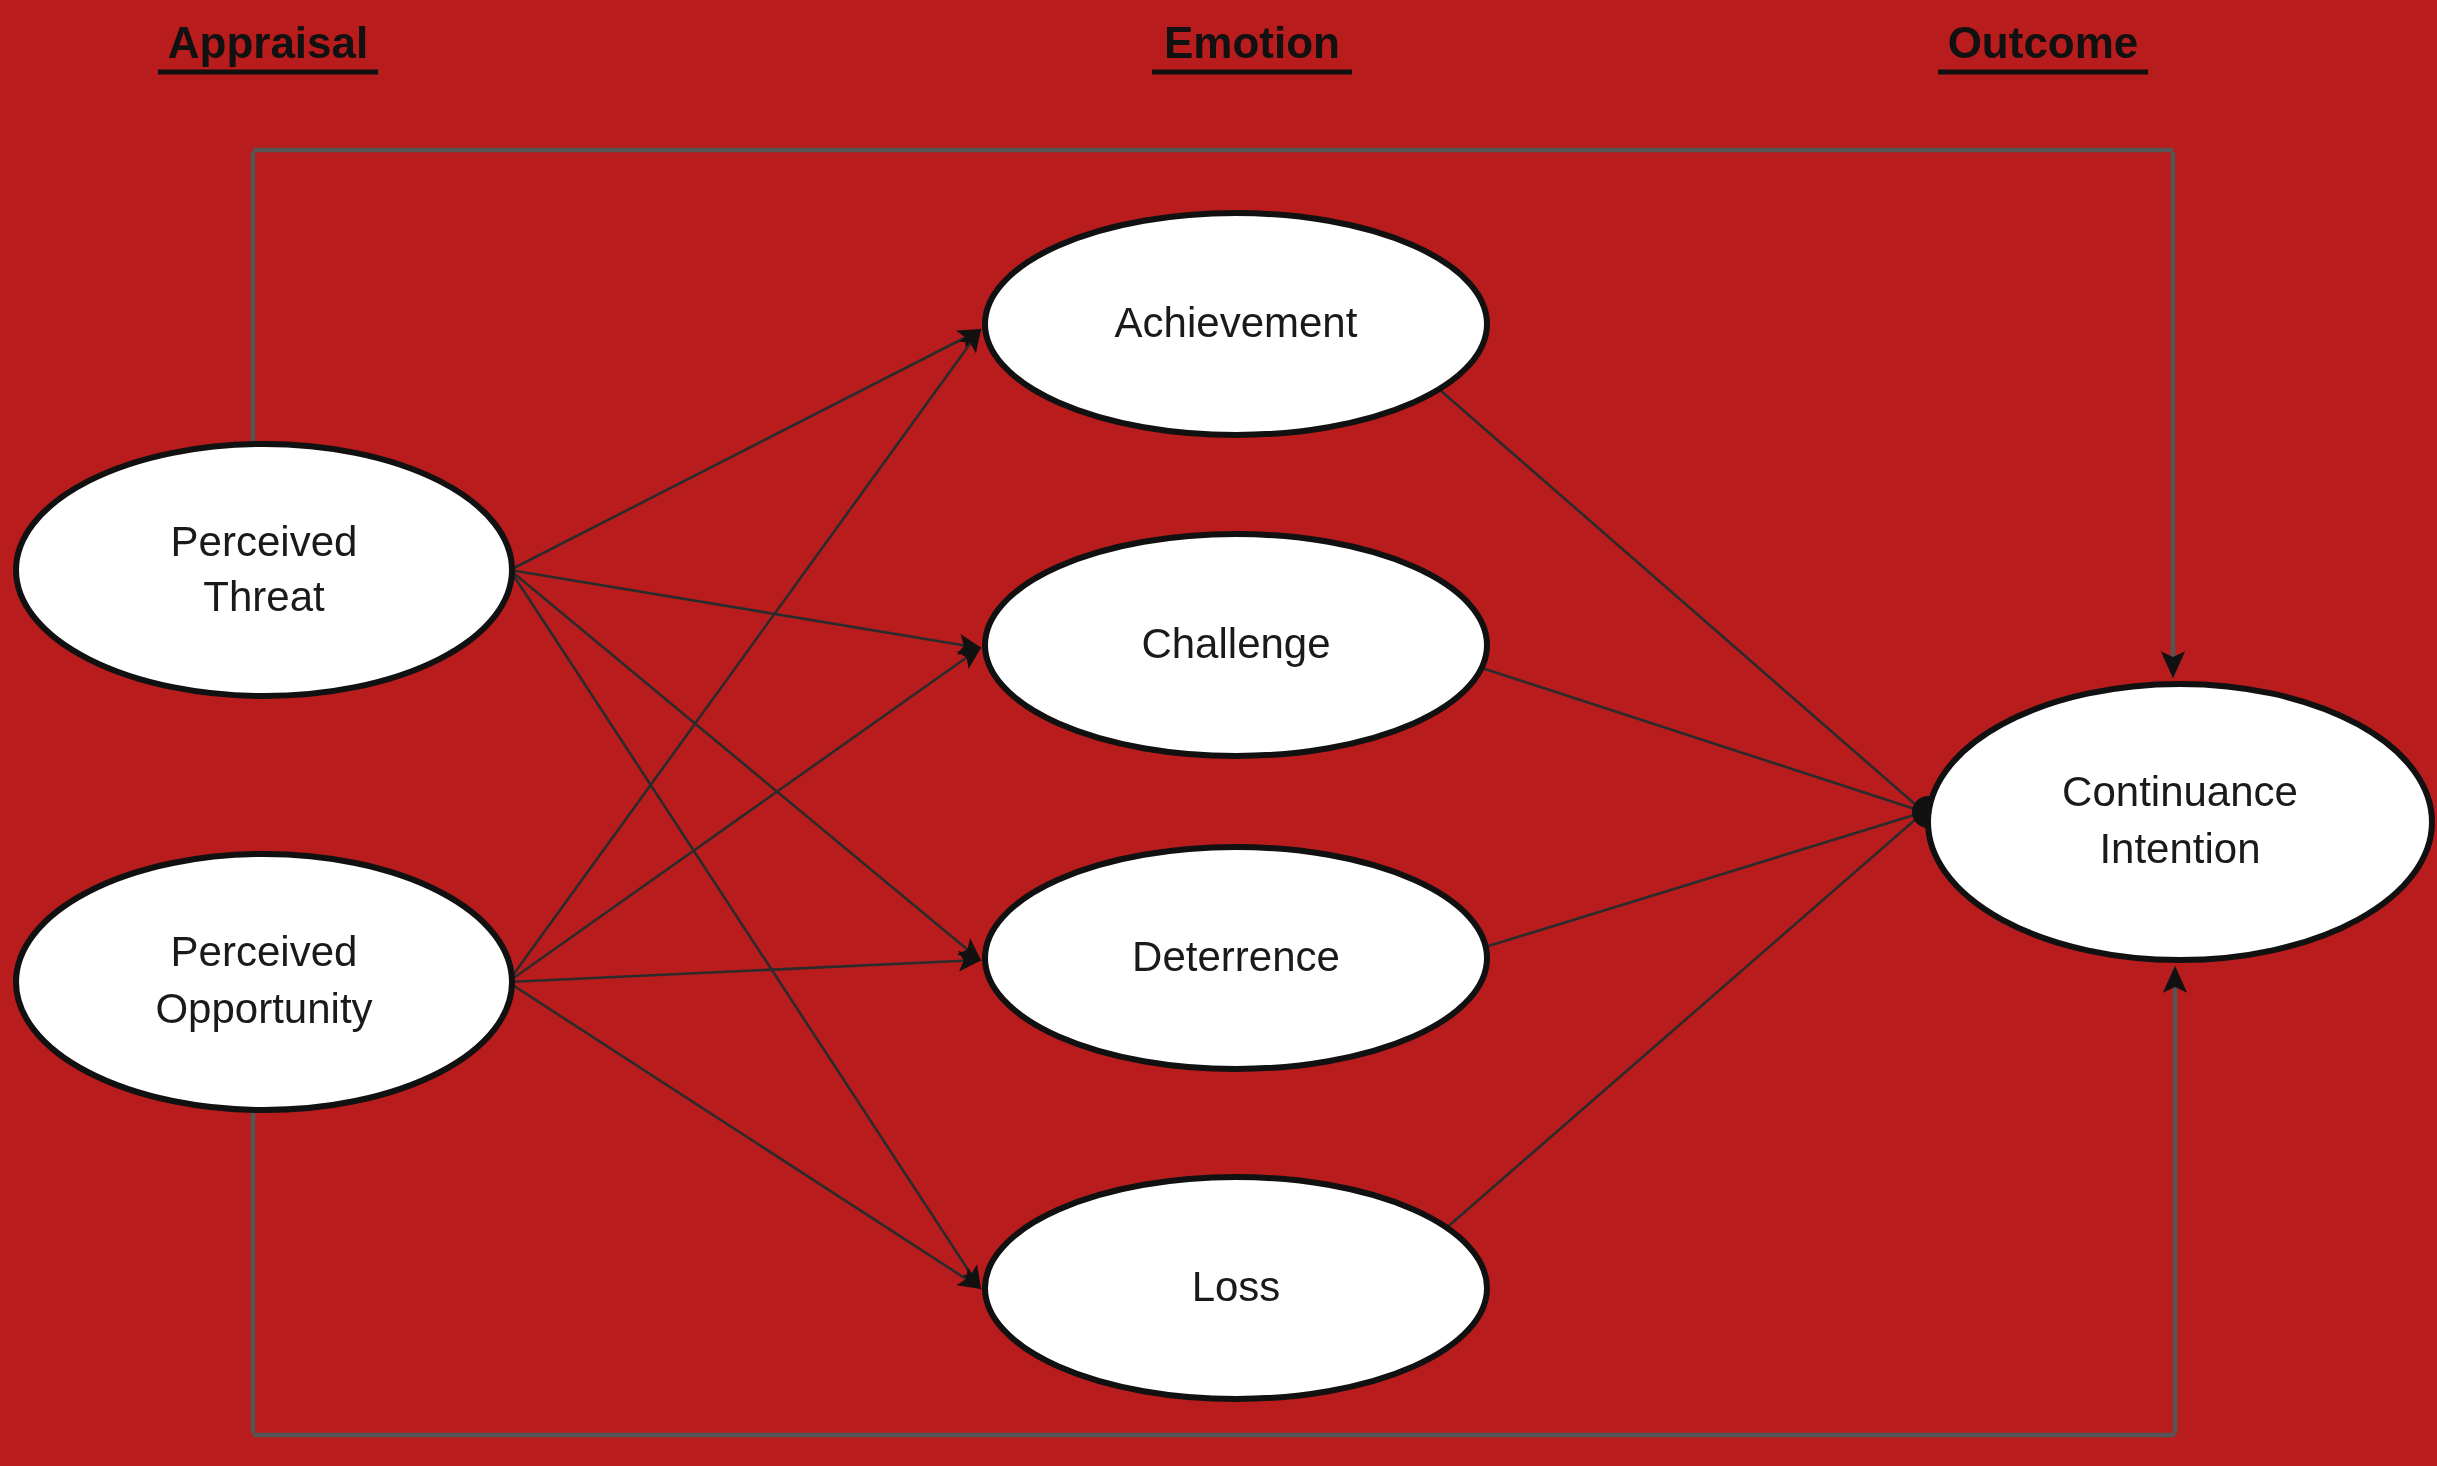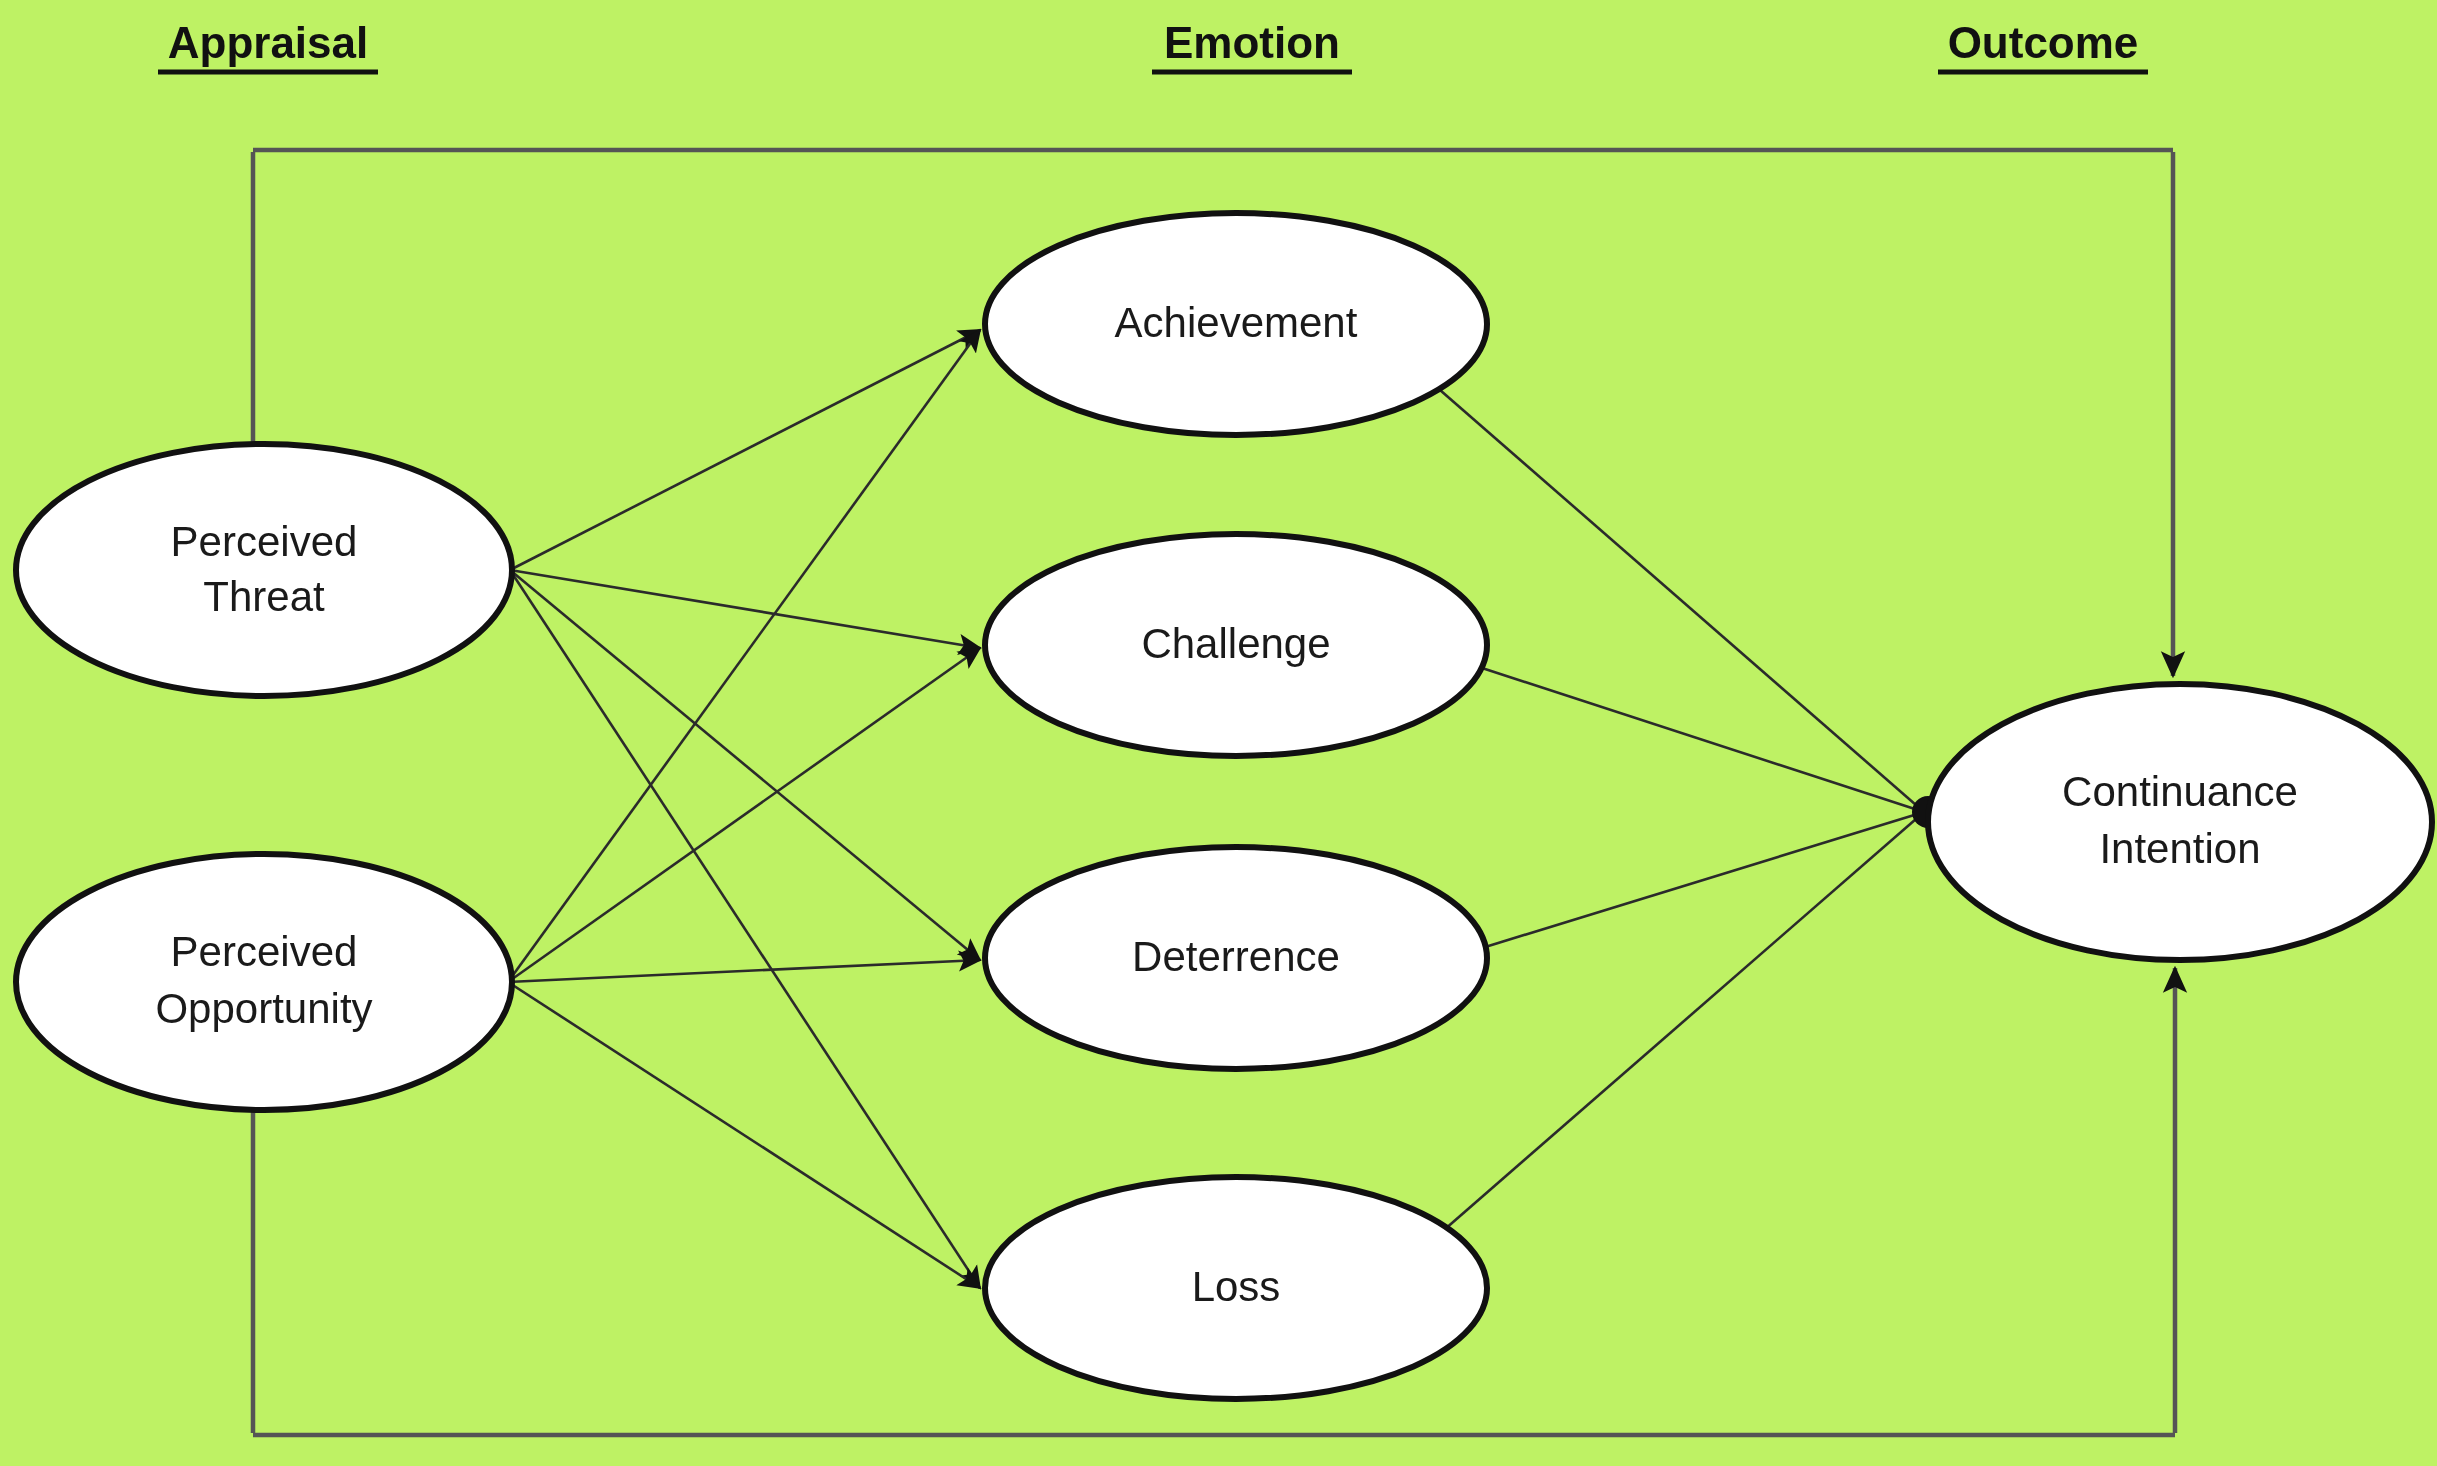--- a/index.html
+++ b/index.html
@@ -7,21 +7,21 @@
     padding: 0;
     background: #ffffff;
   }
   body {
     font-family: "Liberation Sans", sans-serif;
   }
   #stage {
     position: relative;
     width: 2437px;
     height: 1466px;
-    background: #bef264;
+    background: #b91c1c;
     overflow: hidden;
   }
   svg#diagram {
     position: absolute;
     left: 0;
     top: 0;
     width: 2437px;
     height: 1466px;
     display: block;
   }

